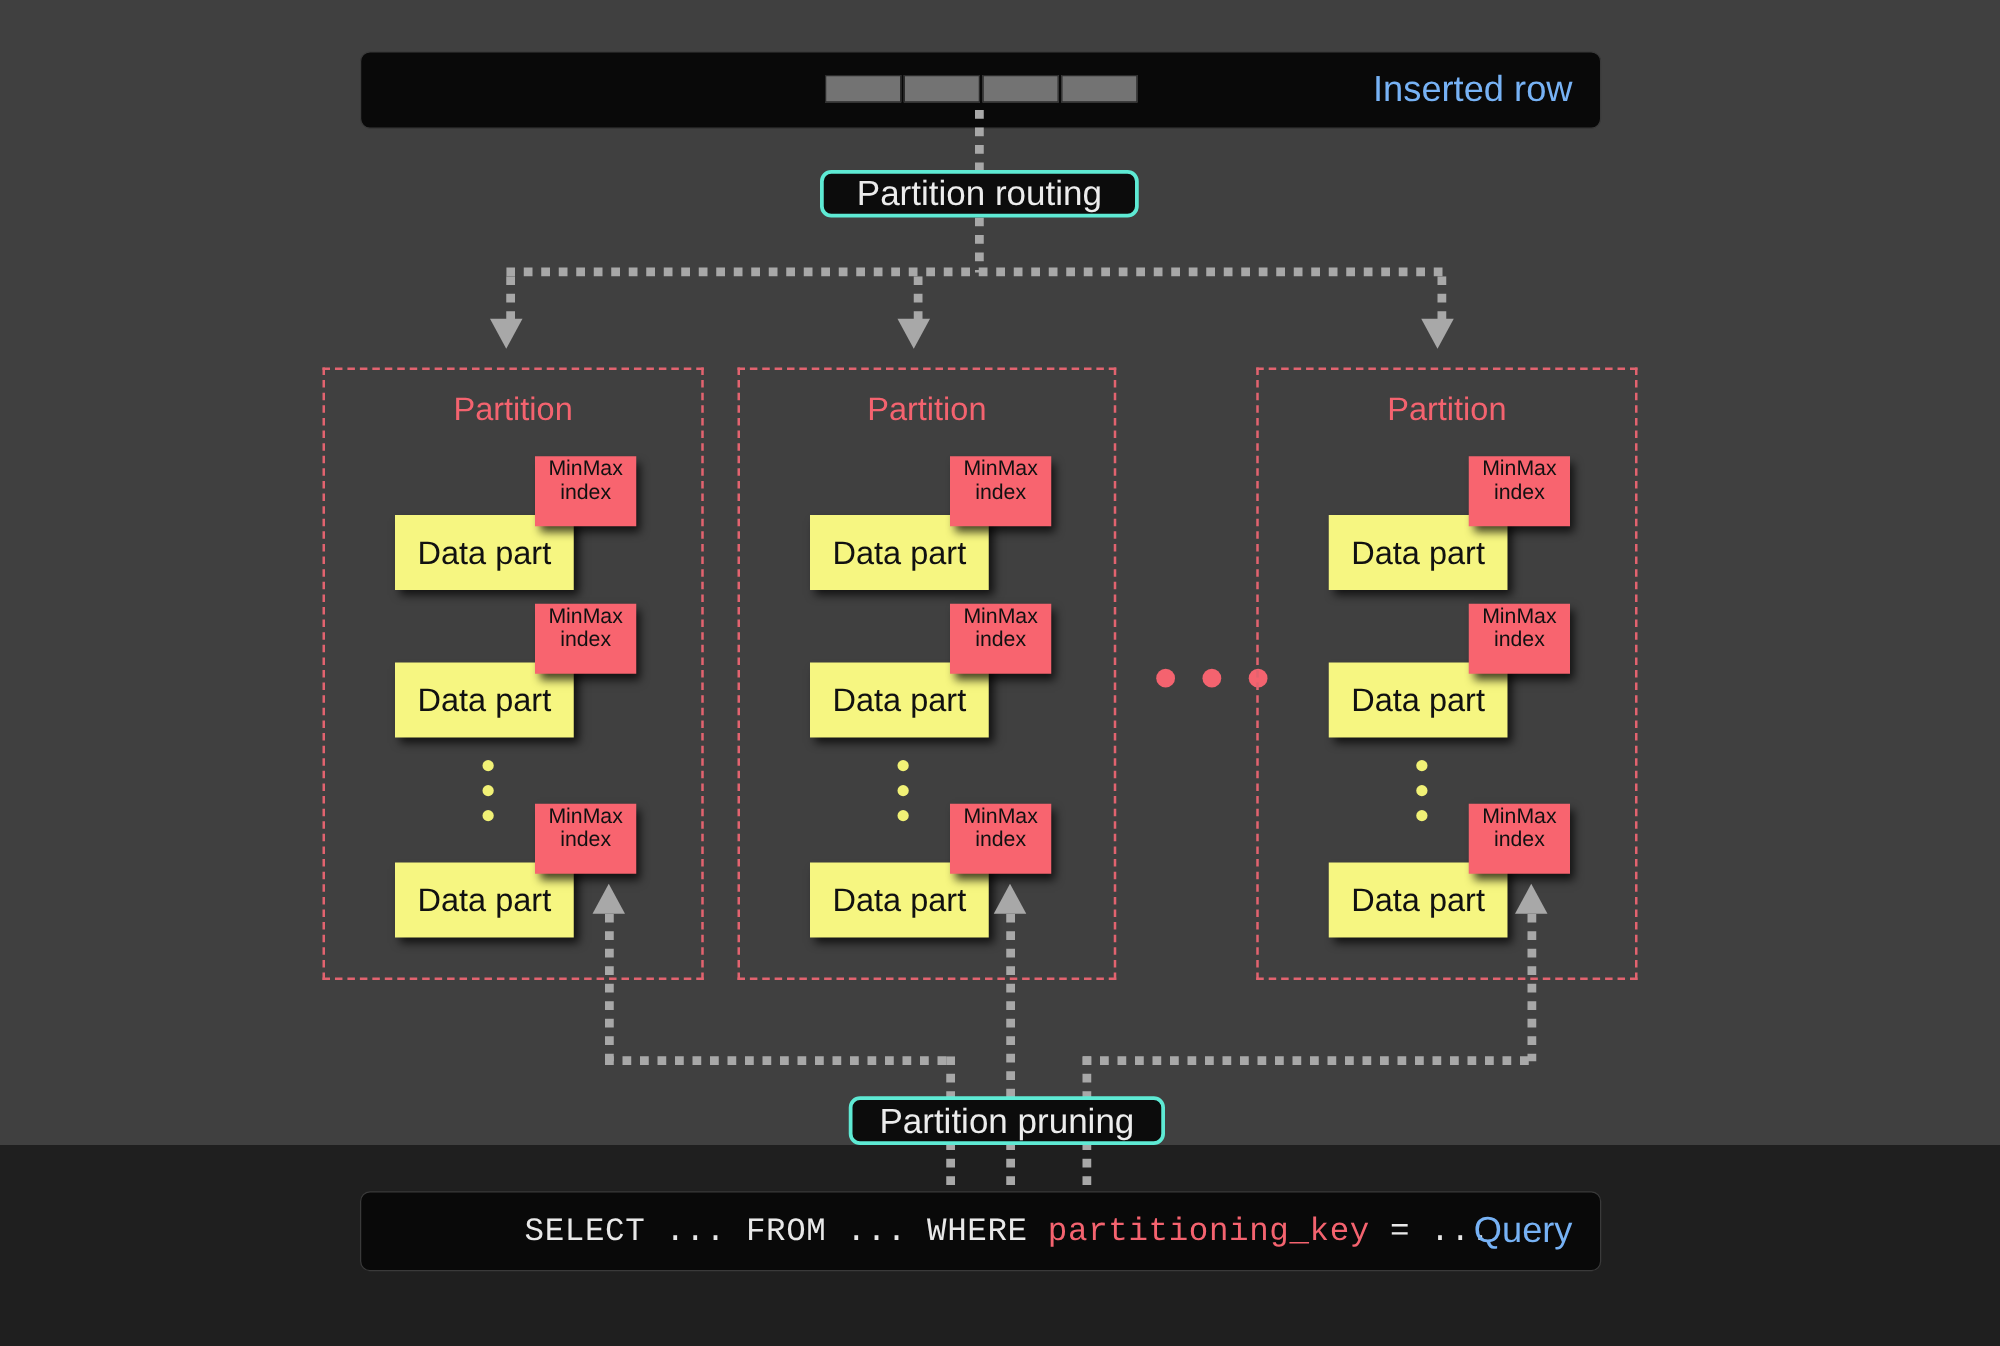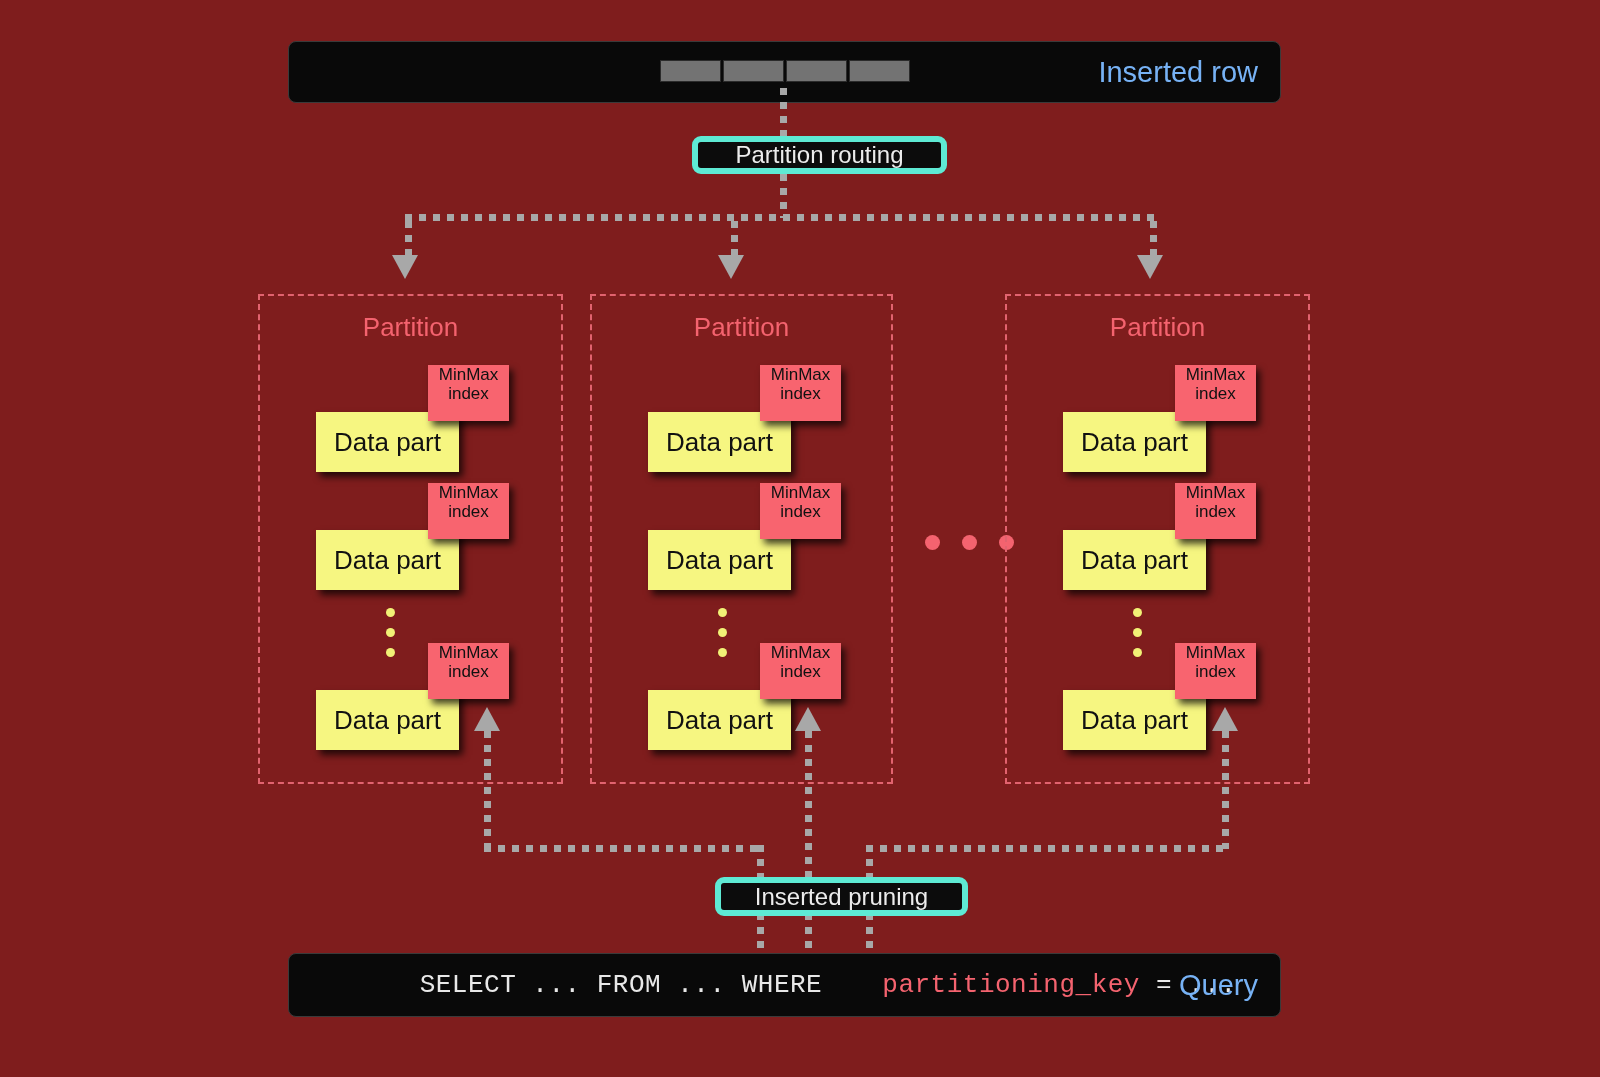--- a/index.html
+++ b/index.html
@@ -9,22 +9,22 @@
   }
   body {
     width: 1600px;
     height: 1077px;
     font-family: "Liberation Sans", sans-serif;
     overflow: hidden;
   }
   #stage {
     position: relative;
     width: 1600px;
-    height: 1077px;
-    background: #7f1d1d;
+    height: 916px;
+    background: #404040;
   }
 
   
   .dot-v {
     position: absolute;
     width: 7px;
     background-image: linear-gradient(to bottom, #a8a8a8 0 7px, rgba(0,0,0,0) 7px 14px);
     background-size: 7px 14px;
     background-repeat: repeat-y;
   }
@@ -92,36 +92,35 @@
     position: absolute;
     left: 34px;
     top: 50%;
     transform: translateY(-50%);
     font-family: "Liberation Mono", "DejaVu Sans Mono", monospace;
     font-size: 26px;
     color: #e8e8e8;
     white-space: pre;
     letter-spacing: 0.5px;
   }
-  #query-text .kw-red { color: #f4636f; margin-left: 44px; }
+  #query-text .kw-red { color: #f4636f; }
 
   
   .pill {
     position: absolute;
     background: #0c0c0c;
-    border: 6px solid #5eead4;
+    border: 3px solid #5eead4;
     border-radius: 9px;
     box-sizing: border-box;
     display: flex;
     align-items: center;
     justify-content: center;
     color: #ececec;
-    font-size: 24px;
+    font-size: 28px;
     z-index: 5;
-    margin-left: 36px;
   }
   #partition-routing-box { left: 656px; top: 136px; width: 255px; height: 38px; }
   #partition-pruning-box { left: 679px; top: 877px; width: 253px; height: 39px; }
 
   
   .partition {
     position: absolute;
     top: 294px;
     height: 490px;
     border: 2px dashed #e2636f;
@@ -365,21 +364,21 @@
 
   <div class="arrow-up" style="left:795px; top:707px;"></div>
   <div class="dot-v" style="left:805px; top:731px; height:150px;"></div>
 
   <div class="arrow-up" style="left:1212px; top:707px;"></div>
   <div class="dot-v" style="left:1222px; top:731px; height:118px;"></div>
   <div class="dot-h" style="left:866px; top:845px; width:363px;"></div>
   <div class="dot-v" style="left:866px; top:845px; height:36px;"></div>
 
   <div class="pill" id="partition-pruning-box">
-    <span>Inserted pruning</span>
+    <span>Partition pruning</span>
   </div>
 
   <div class="dot-v" style="left:757px; top:913px; height:42px;"></div>
   <div class="dot-v" style="left:805px; top:913px; height:42px;"></div>
   <div class="dot-v" style="left:866px; top:913px; height:42px;"></div>
 
   <div class="bar" id="query-bar">
     <div id="query-text">
       <span>SELECT ... FROM ... WHERE </span><span class="kw-red">partitioning_key</span><span> = ...</span>
     </div>

